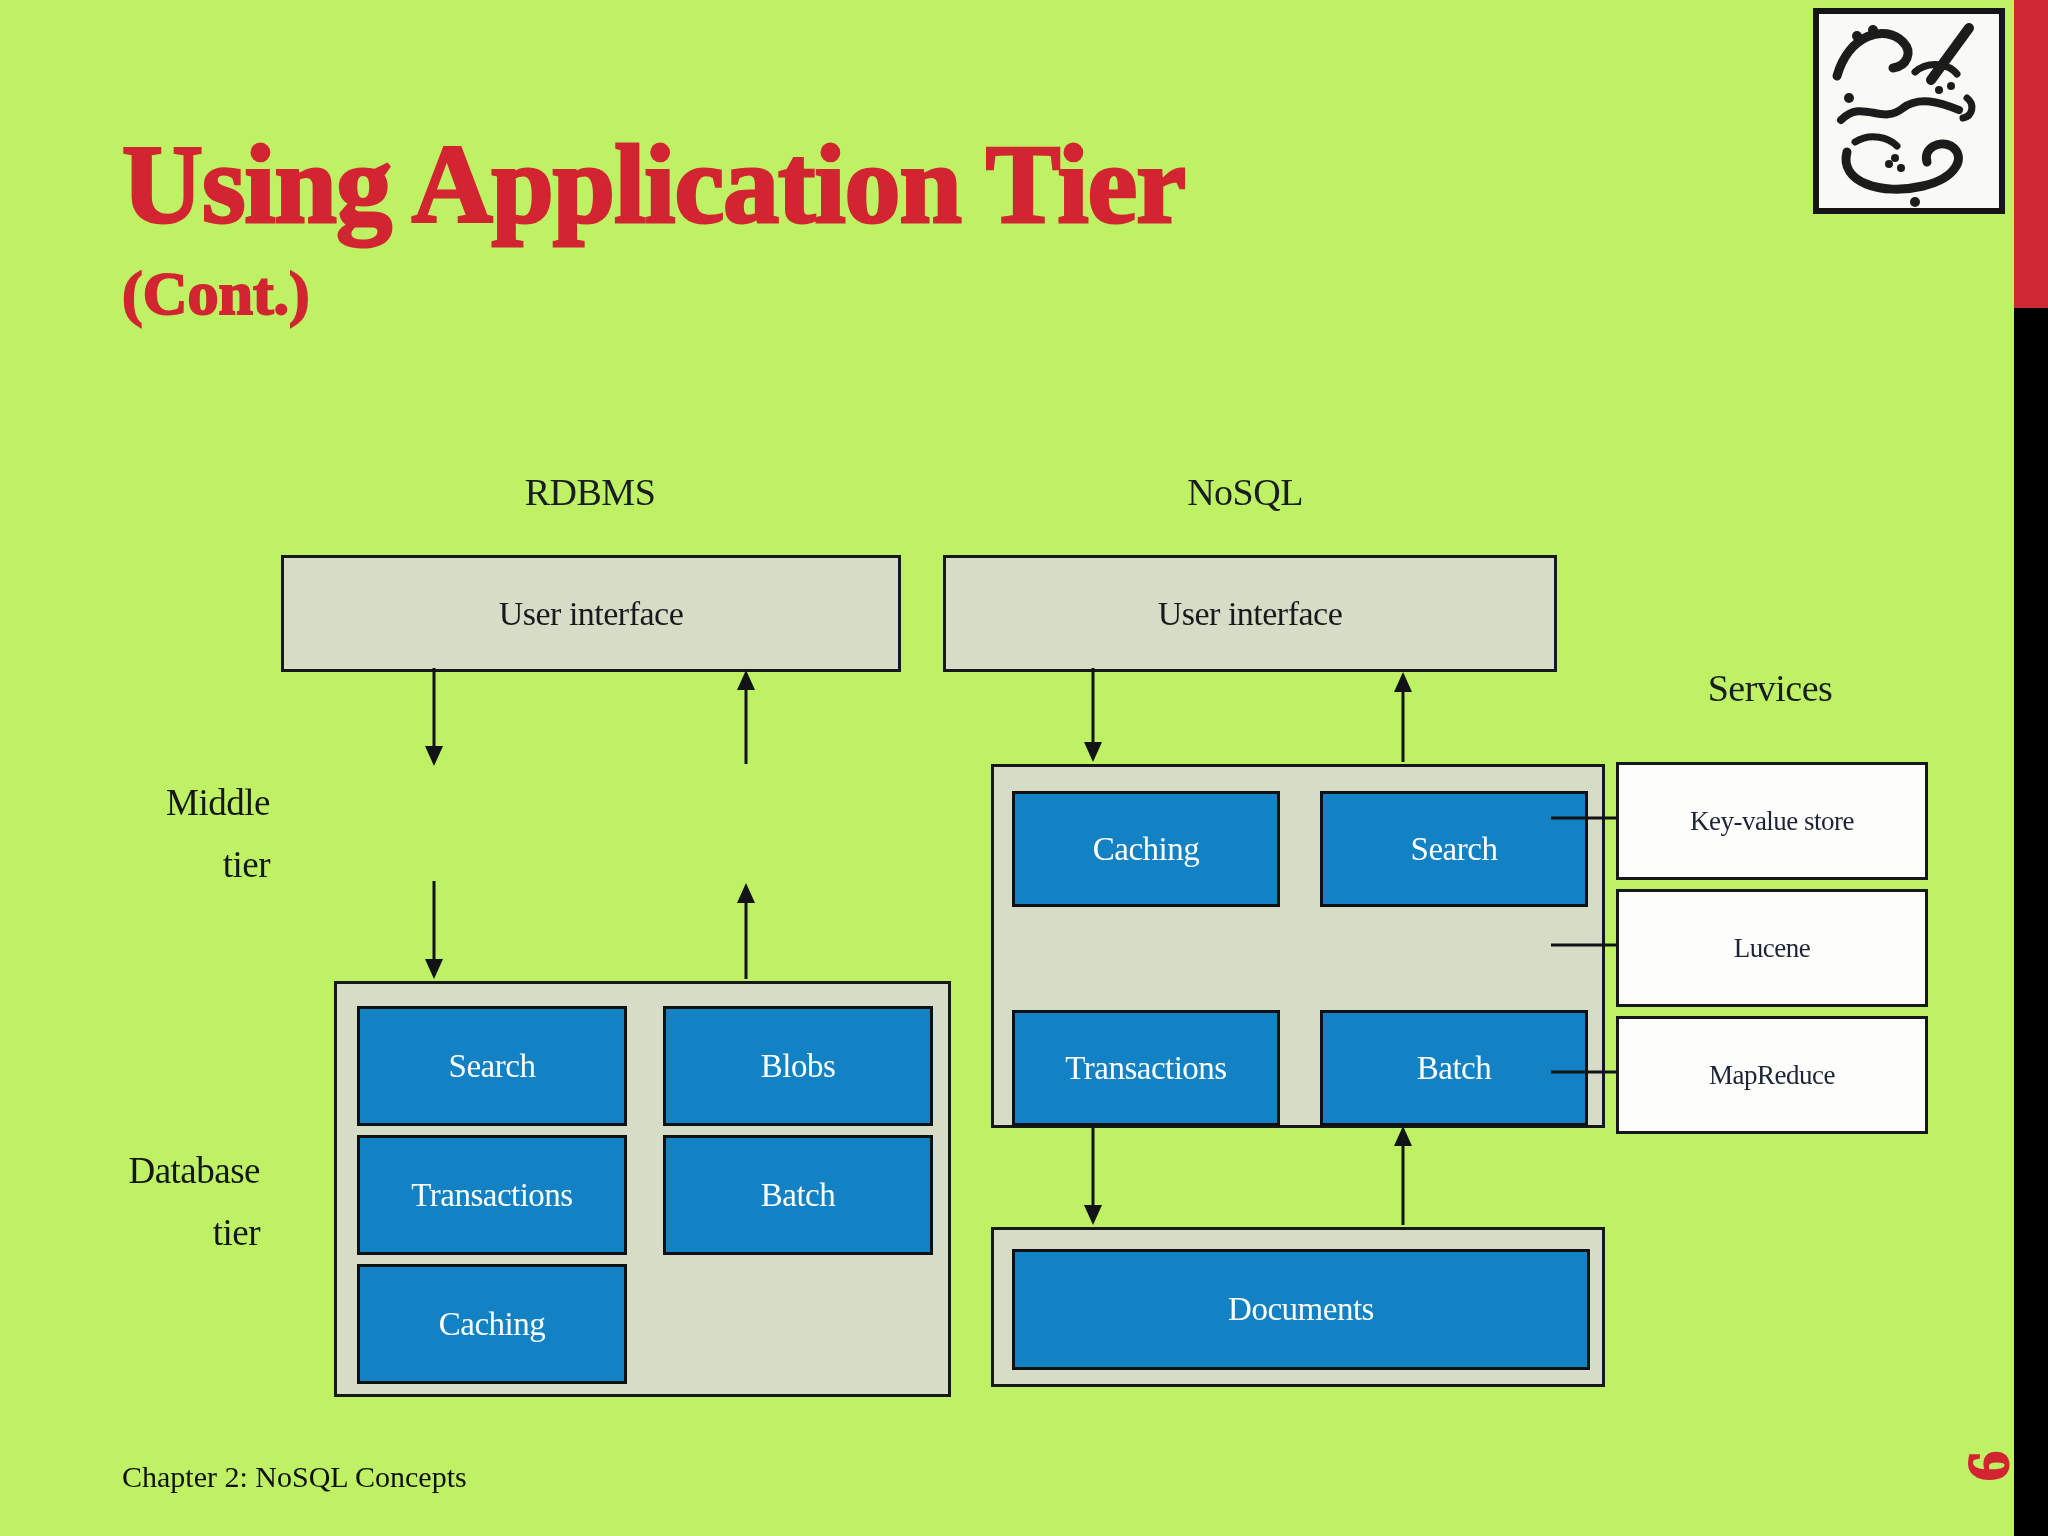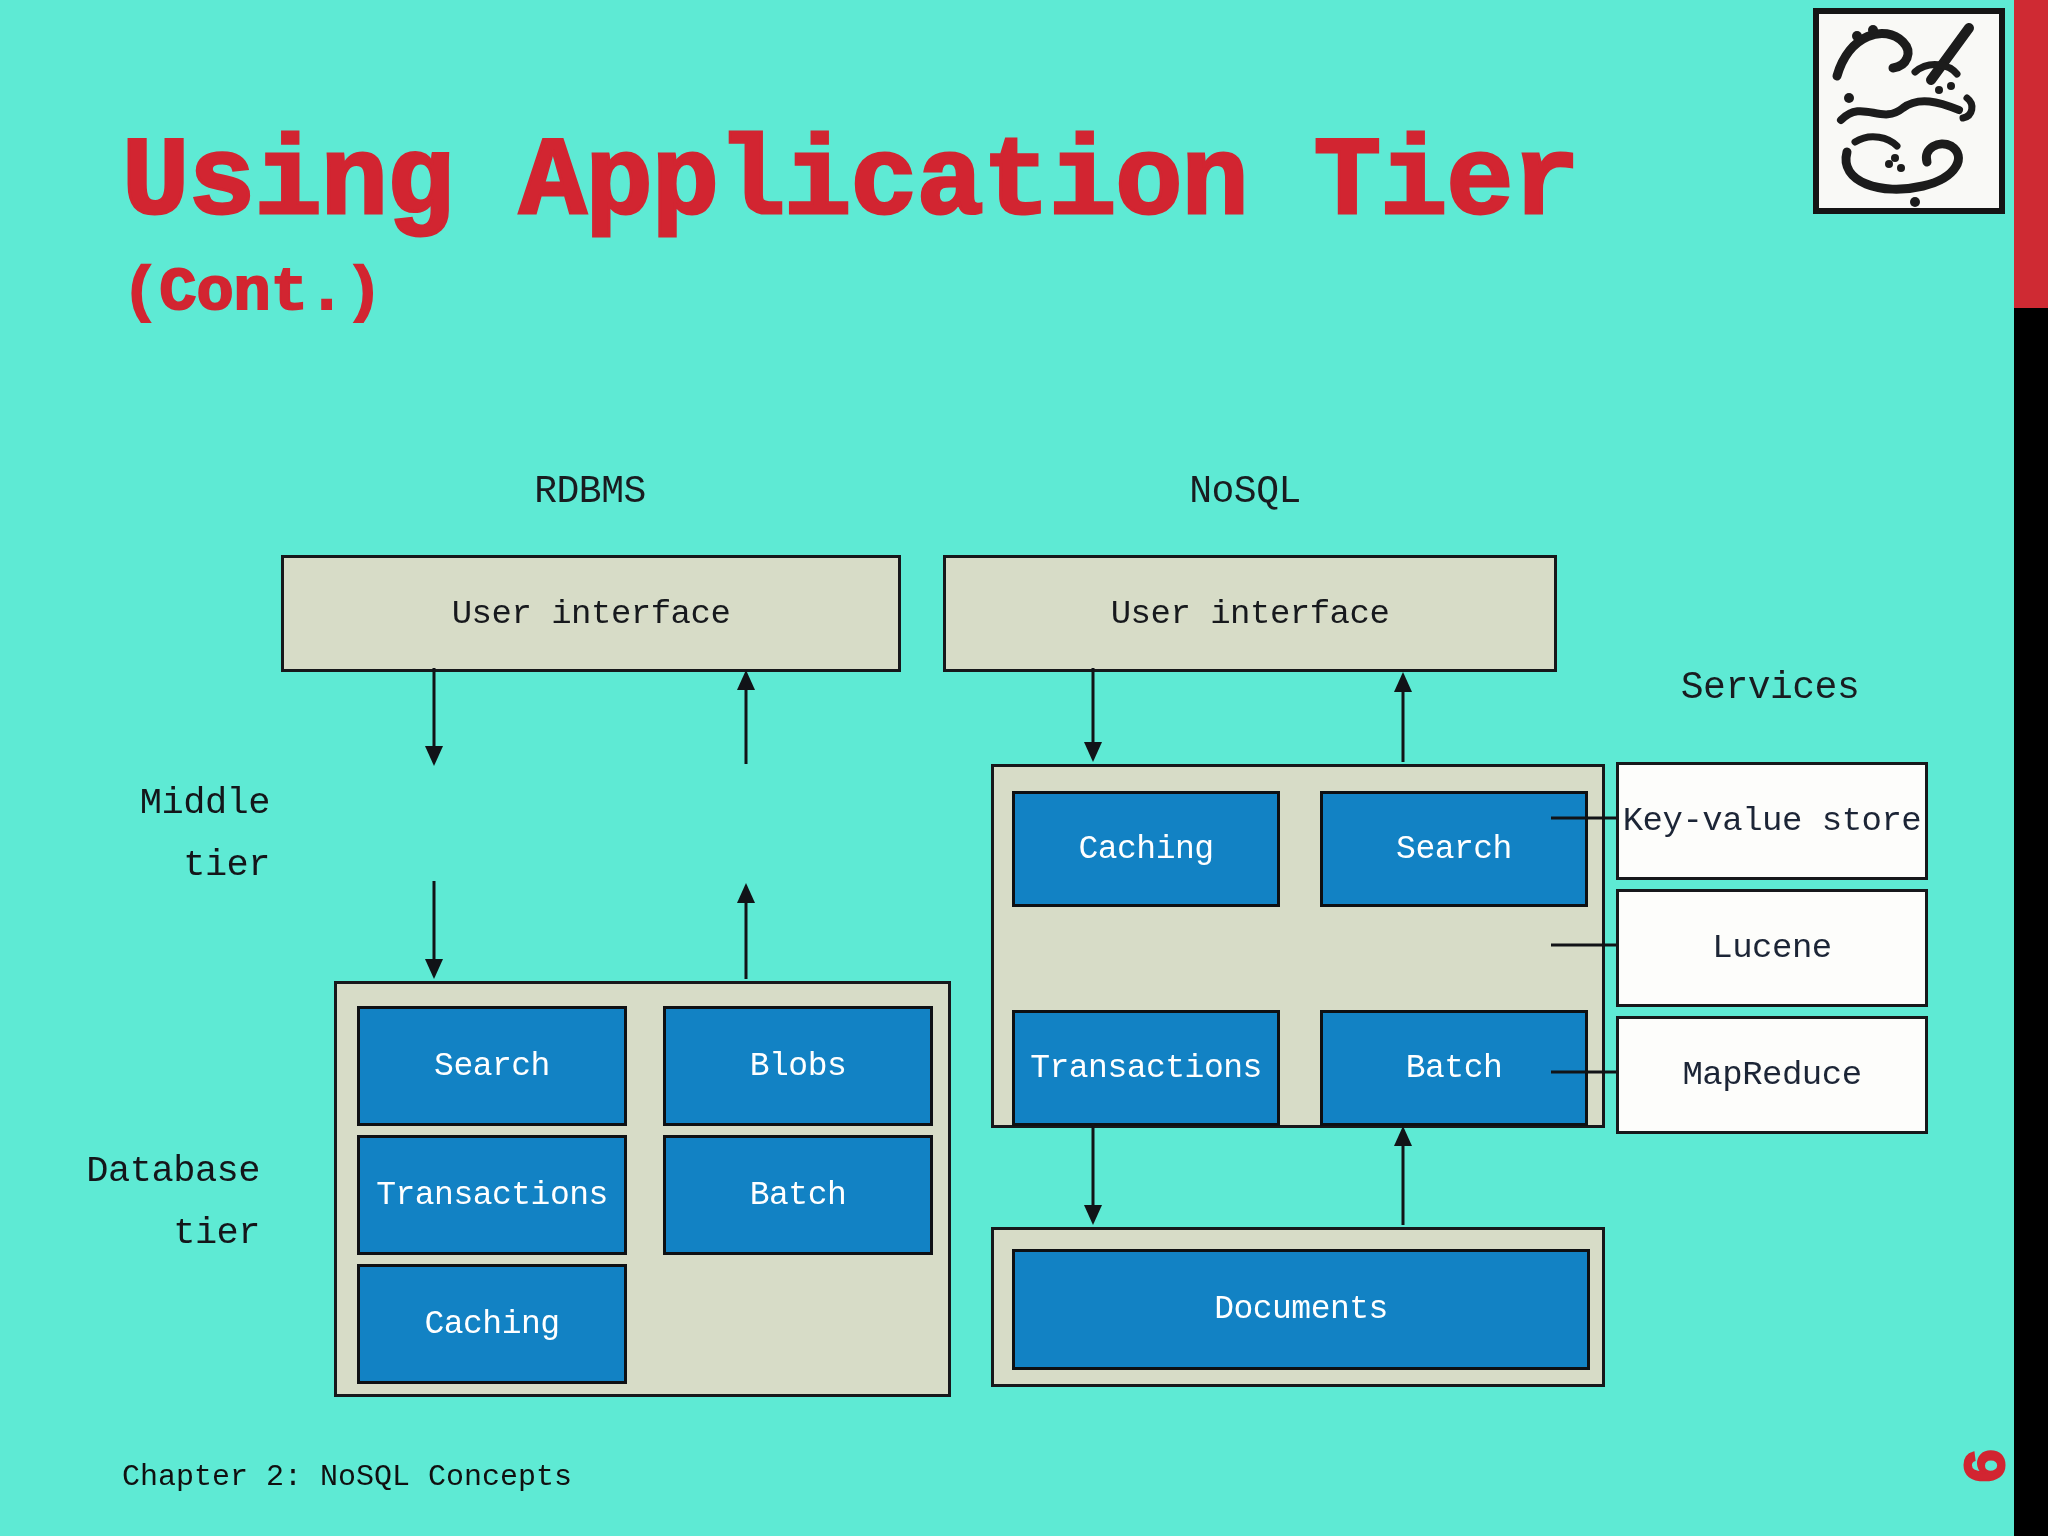--- a/index.html
+++ b/index.html
@@ -1,33 +1,33 @@
 <!DOCTYPE html>
 <html><head>
 <meta charset="utf-8">
 <style>
   html,body{margin:0;padding:0;background:#ffffff;}
-  .slide{position:relative;width:2048px;height:1536px;background:#5eead4;overflow:hidden;
-         font-family:Liberation Mono, monospace;}
+  .slide{position:relative;width:2048px;height:1536px;background:#bef264;overflow:hidden;
+         font-family:Liberation Serif, serif;}
   .abs{position:absolute;}
   .title1{left:122px;top:128px;font-size:112px;font-weight:bold;color:#d22531;
           letter-spacing:-1px;-webkit-text-stroke:3px #d22531;white-space:nowrap;line-height:1;}
   .title2{left:122px;top:262px;font-size:62px;font-weight:bold;color:#d22531;
           -webkit-text-stroke:2px #d22531;line-height:1;}
   .logo{left:1813px;top:8px;width:180px;height:194px;background:#f9f9f6;border:6px solid #151515;}
   .bar-red{left:2014px;top:0;width:34px;height:308px;background:#cf2a33;}
   .bar-black{left:2014px;top:308px;width:34px;height:1228px;background:#000000;}
   .heading{font-size:38px;color:#191c20;text-align:center;letter-spacing:-0.5px;}
   .lightbox{background:#d7dcc7;border:3px solid #17181b;display:flex;align-items:center;
             justify-content:center;color:#17191d;font-size:34px;letter-spacing:-0.5px;}
   .bigbox{background:#d7dcc7;border:3px solid #17181b;margin-left:48px;}
   .bluebox{position:absolute;background:#1282c4;border:3px solid #0e1013;display:flex;
            align-items:center;justify-content:center;color:#ffffff;font-size:33px;letter-spacing:-0.5px;}
   .svcbox{background:#fdfdfb;border:3px solid #17181b;display:flex;align-items:center;
-          justify-content:center;color:#1c2536;font-size:34px;letter-spacing:-0.5px;}
+          justify-content:center;color:#1c2536;font-size:27px;letter-spacing:-0.5px;}
   .tierlabel{font-size:37px;color:#14161a;text-align:right;line-height:62px;letter-spacing:-0.5px;}
   .footer{left:122px;top:1460px;font-size:30px;color:#101010;}
   .pagenum{left:1950px;top:1428px;width:76px;height:76px;display:flex;align-items:center;
            justify-content:center;font-size:60px;font-weight:bold;color:#d22531;
            -webkit-text-stroke:2px #d22531;transform:rotate(-90deg);}
   svg.overlay{position:absolute;left:0;top:0;width:2048px;height:1536px;pointer-events:none;}
 </style>
 </head>
 <body>
 

